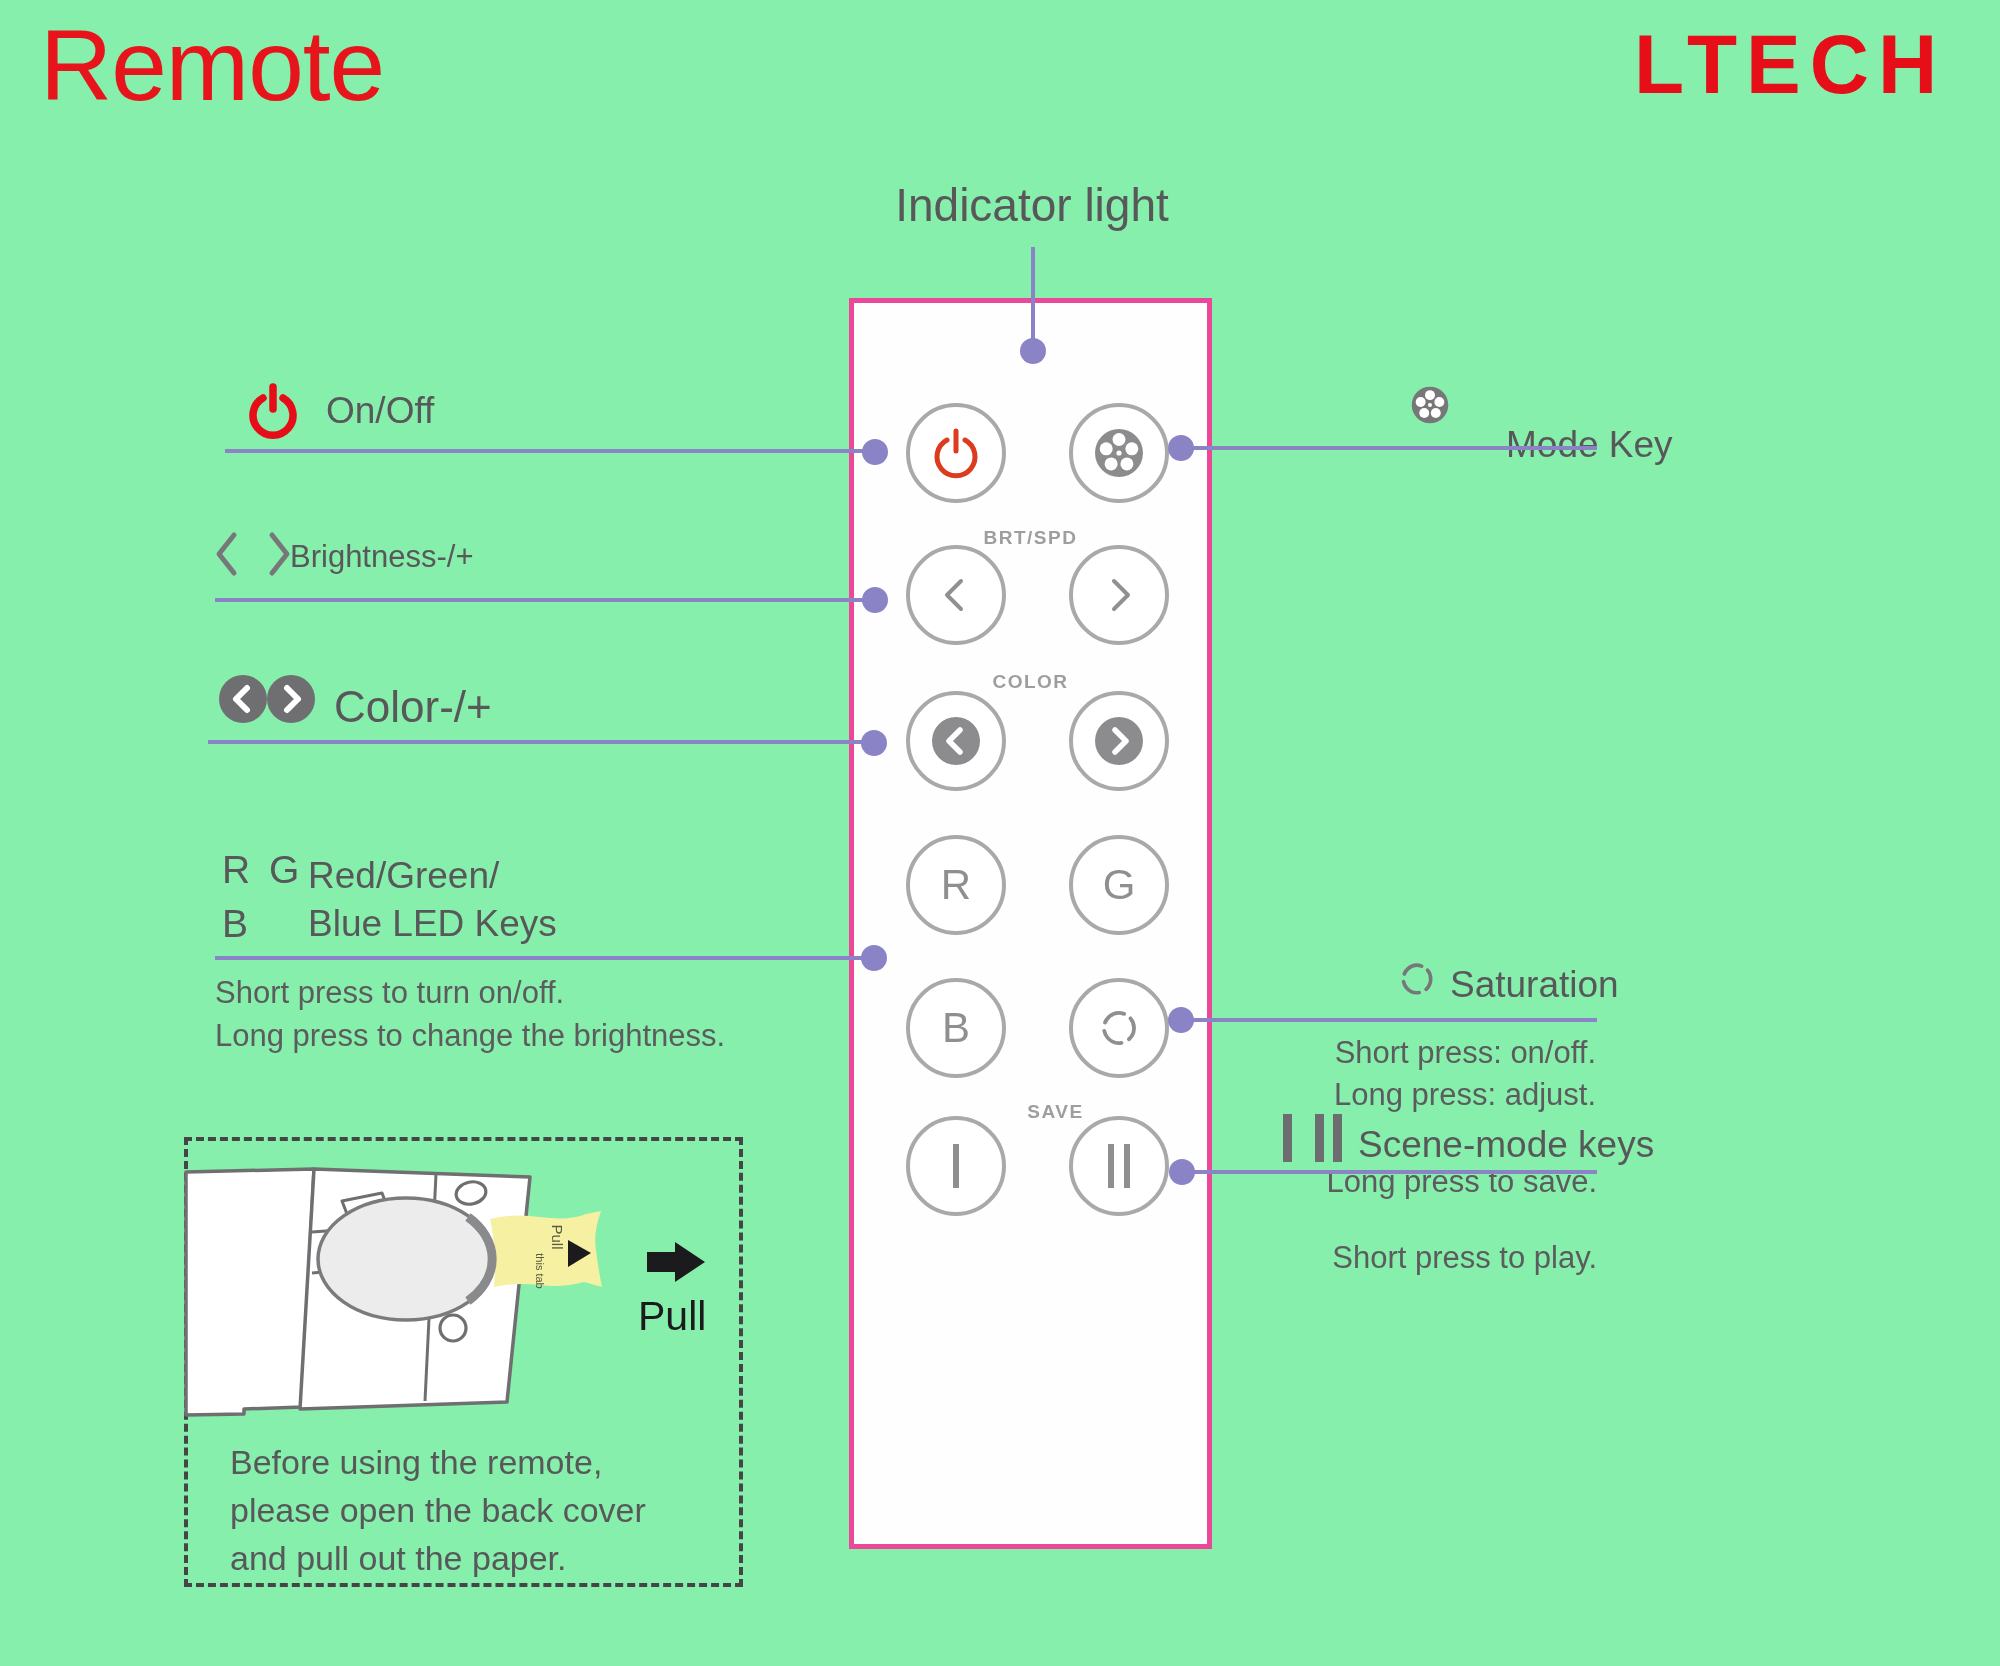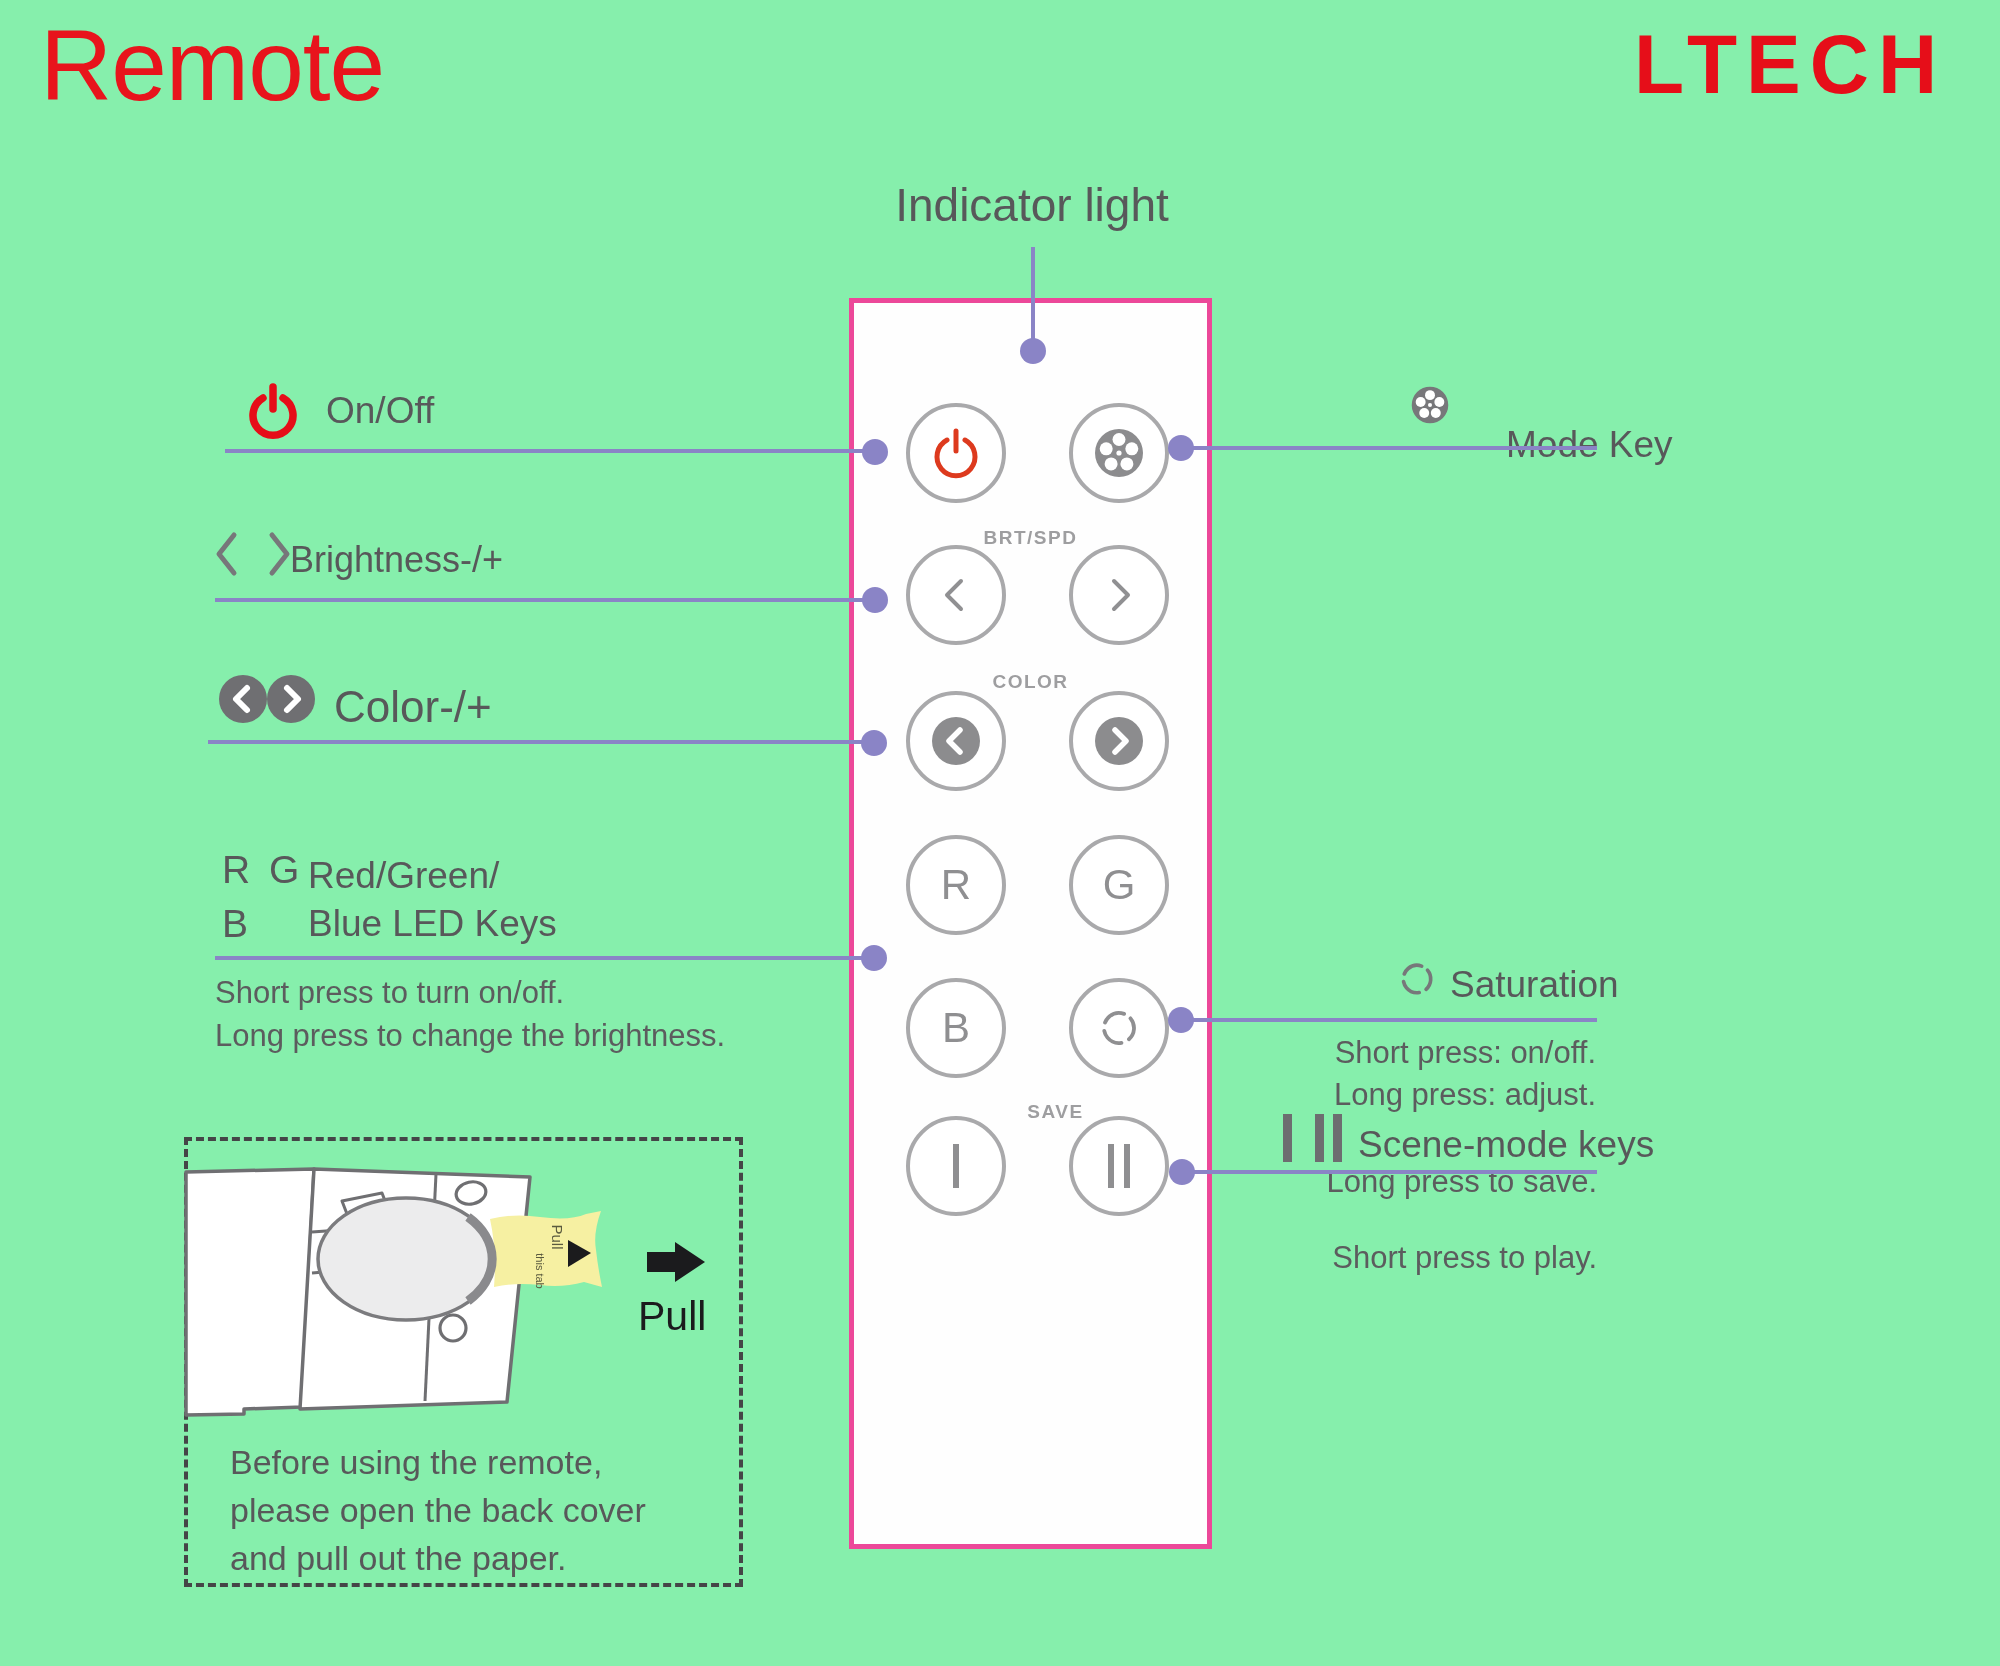--- a/index.html
+++ b/index.html
@@ -138,21 +138,21 @@
   <svg class="abs" style="left:245px;top:382px;" width="56" height="58" viewBox="0 0 56 58">
     <path d="M18 16 A20 20 0 1 0 38 16" fill="none" stroke="#e60d18" stroke-width="7.5" stroke-linecap="round"></path>
     <line x1="28" y1="5" x2="28" y2="27" stroke="#e60d18" stroke-width="7.5" stroke-linecap="round"></line>
   </svg>
   <div class="abs lbl" style="left:326px;top:390px;font-size:37px;">On/Off</div>
 
   <svg class="abs" style="left:210px;top:528px;" width="86" height="52" viewBox="0 0 86 52">
     <polyline points="24,7 9,26 24,45" fill="none" stroke="#77777a" stroke-width="5" stroke-linecap="round" stroke-linejoin="round"></polyline>
     <polyline points="62,7 77,26 62,45" fill="none" stroke="#77777a" stroke-width="5" stroke-linecap="round" stroke-linejoin="round"></polyline>
   </svg>
-  <div class="abs lbl" style="left:290px;top:539px;font-size:36px;">Brightness-/+</div>
+  <div class="abs lbl" style="left:290px;top:539px;font-size:31px;">Brightness-/+</div>
 
   <svg class="abs" style="left:218px;top:673px;" width="102" height="52" viewBox="0 0 102 52">
     <circle cx="25" cy="26" r="24" fill="#6f6f72"></circle>
     <polyline points="29,15 18,26 29,37" fill="none" stroke="#fff" stroke-width="6" stroke-linecap="round" stroke-linejoin="round"></polyline>
     <circle cx="73" cy="26" r="24" fill="#6f6f72"></circle>
     <polyline points="69,15 80,26 69,37" fill="none" stroke="#fff" stroke-width="6" stroke-linecap="round" stroke-linejoin="round"></polyline>
   </svg>
   <div class="abs lbl" style="left:334px;top:682px;font-size:44px;">Color-/+</div>
 
   <div class="abs lbl" style="left:222px;top:848px;font-size:39px;letter-spacing:4px;">R G</div>

